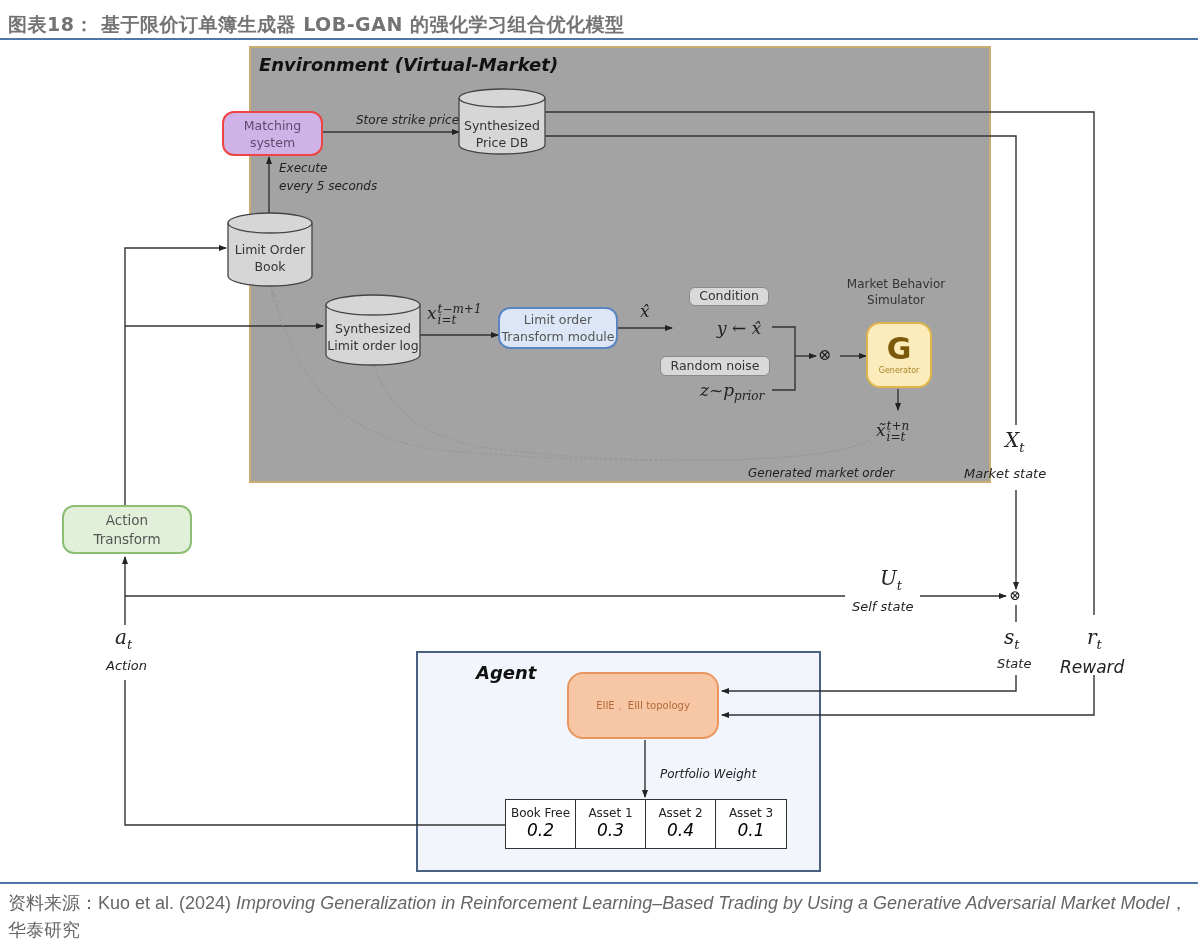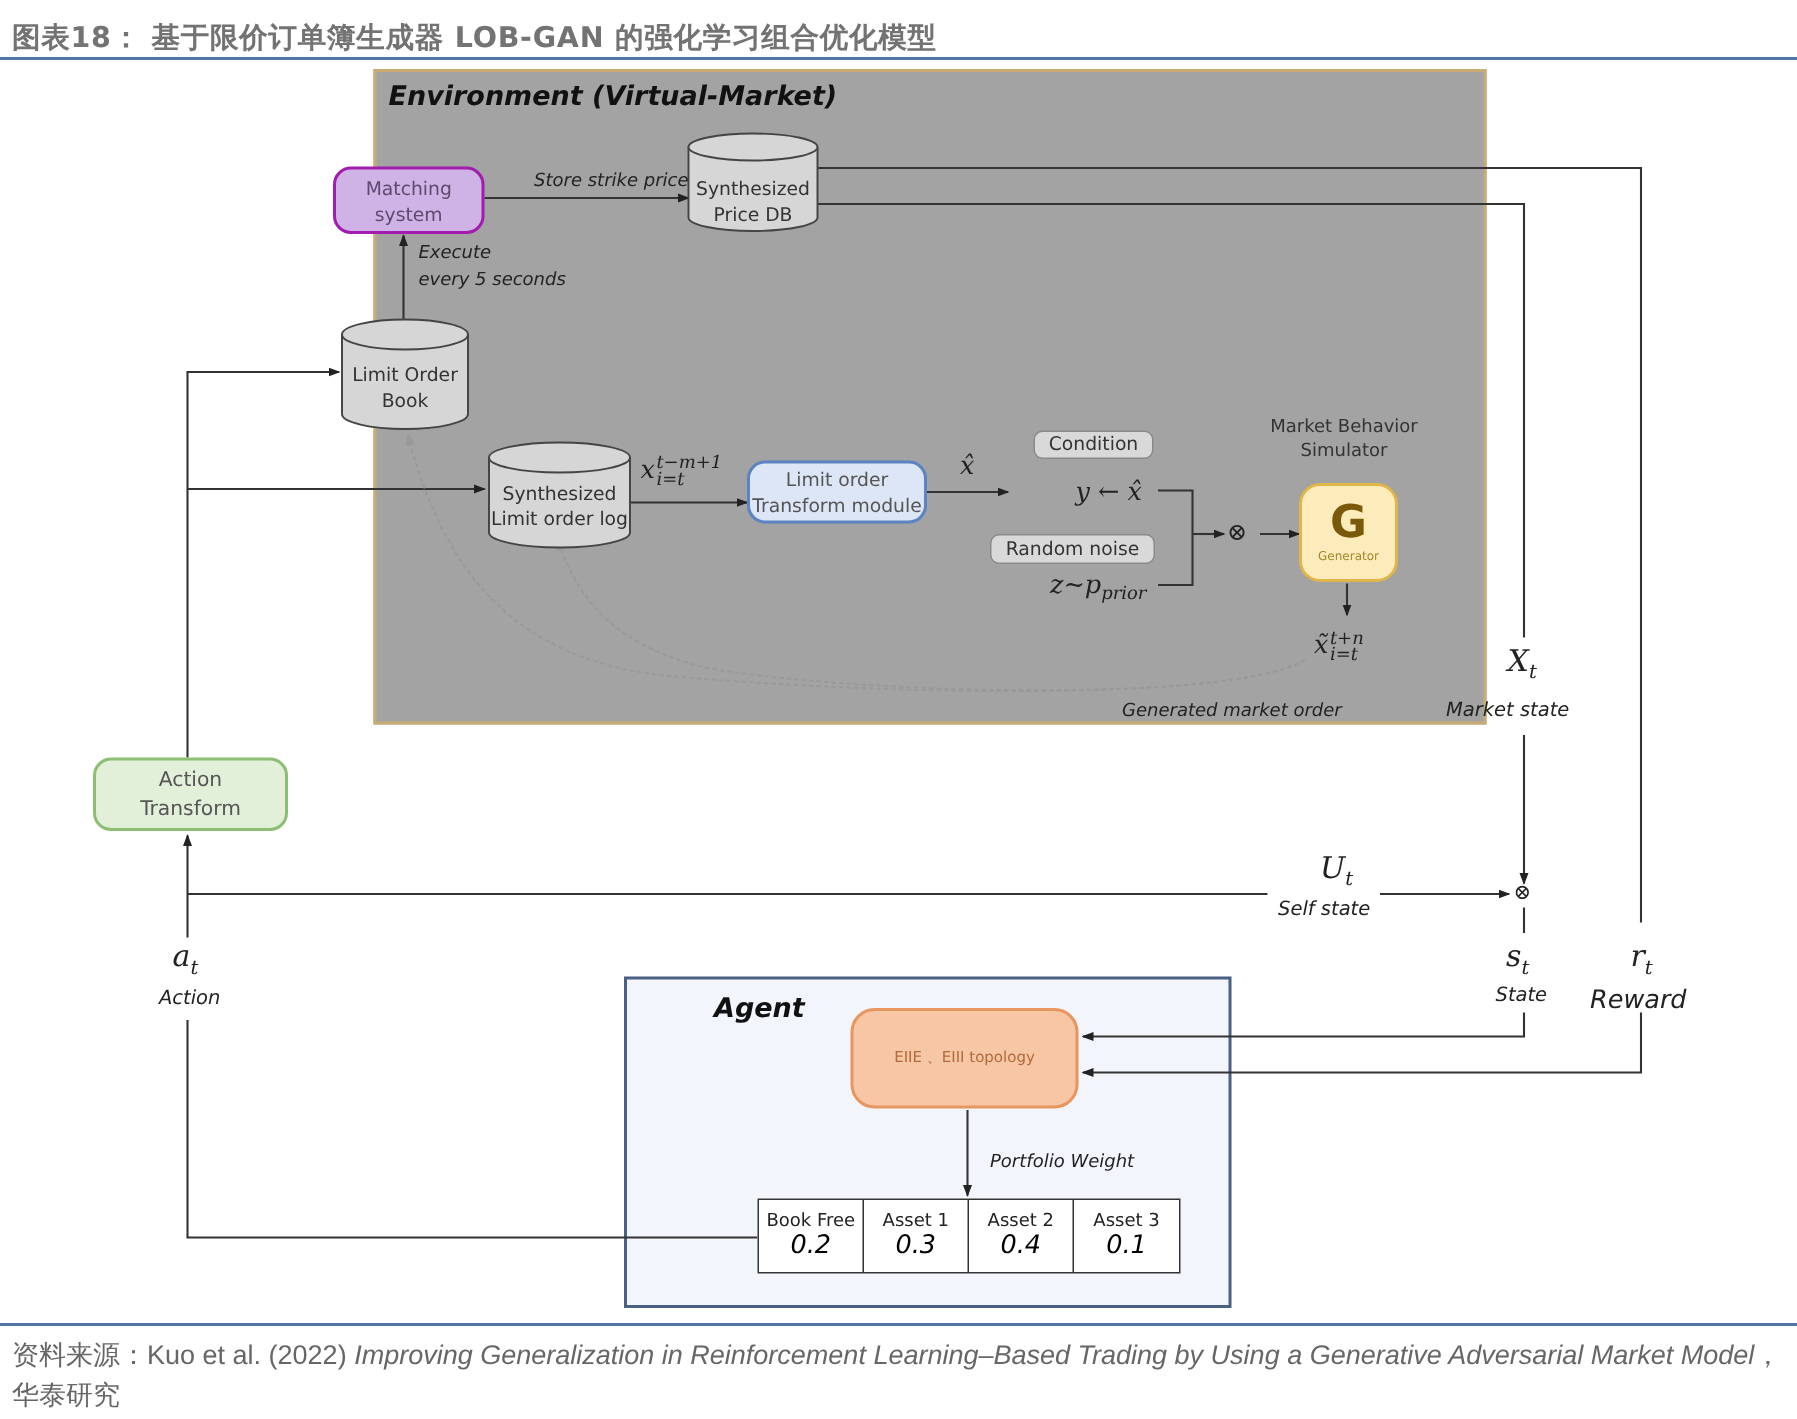--- a/index.html
+++ b/index.html
@@ -113,21 +113,21 @@
       <path d="M228,223 L228,276 A42,10 0 0 0 312,276 L312,223"></path>
       <ellipse cx="270" cy="223" rx="42" ry="10"></ellipse>
     </g>
     <g>
       <path d="M326,305 L326,355 A47,10 0 0 0 420,355 L420,305"></path>
       <ellipse cx="373" cy="305" rx="47" ry="10"></ellipse>
     </g>
   </g>
 </svg>
 
-<div class="rbox" style="left:222px; top:111px; width:101px; height:45px; background:#cfb3e6; border:2px solid #a21caf; color:#5d4a6e;">
+<div class="rbox" style="left:222px; top:111px; width:101px; height:45px; background:#cfb3e6; border:2px solid #ef4444; color:#5d4a6e;">
   <span style="white-space:pre-line;">Matching
 system</span>
 </div>
 <div class="lbl" style="left:356px; top:113px;">Store strike price</div>
 <div class="cyl-label" style="left:459px; top:117px; width:86px; white-space:pre-line;">Synthesized
 Price DB</div>
 <div class="lbl" style="left:279px; top:161px;">Execute</div>
 <div class="lbl" style="left:279px; top:179px;">every 5 seconds</div>
 <div class="cyl-label" style="left:228px; top:241px; width:84px; white-space:pre-line;">Limit Order
 Book</div>
@@ -213,14 +213,14 @@
     <div class="wval">0.4</div>
   </div>
   <div class="wcell">
     <div class="wname">Asset 3</div>
     <div class="wval">0.1</div>
   </div>
 </div>
 
 <div class="abs rule" style="top:882px;"></div>
 <div class="abs source">
-  <span>资料来源：</span><span>Kuo et al. (2022) </span><span class="it">Improving Generalization in Reinforcement Learning–Based Trading by Using a Generative Adversarial Market Model</span><span>，华泰研究</span>
+  <span>资料来源：</span><span>Kuo et al. (2024) </span><span class="it">Improving Generalization in Reinforcement Learning–Based Trading by Using a Generative Adversarial Market Model</span><span>，华泰研究</span>
 </div>
 
 </body></html>

